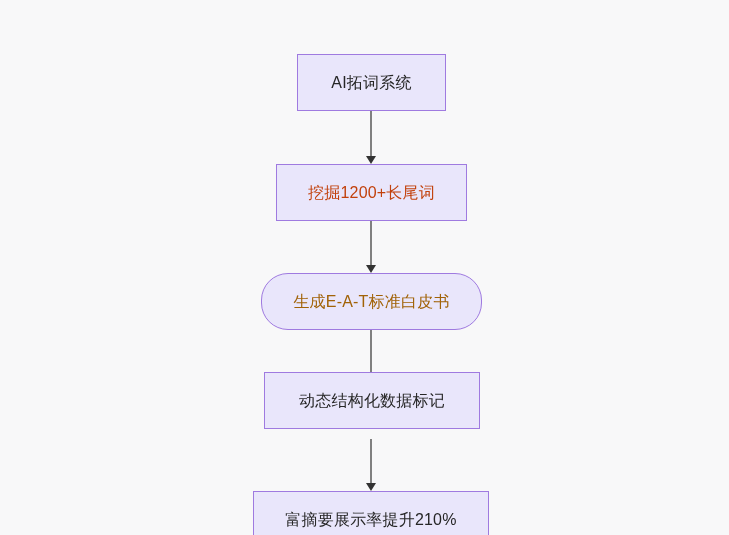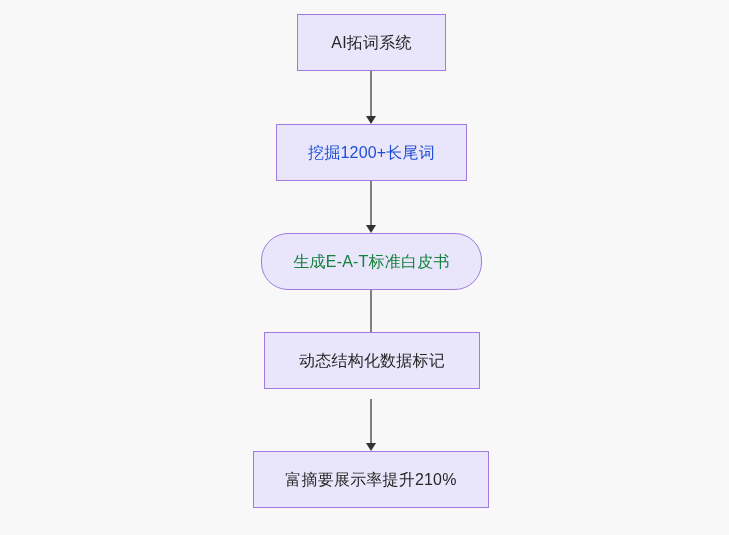--- a/index.html
+++ b/index.html
@@ -11,20 +11,21 @@
     height: 535px;
     background: #f8f8f9;
     font-family: "Liberation Sans", "DejaVu Sans", sans-serif;
     overflow: hidden;
   }
 
   #flowchart {
     position: relative;
     width: 729px;
     height: 423px;
+    margin-top: 40px;
   }
 
   .node {
     position: absolute;
     box-sizing: border-box;
     background: #e9e6fb;
     border: 1.6px solid #9f7ae0;
     color: #262626;
     font-size: 16px;
     line-height: 1.2;
@@ -83,24 +84,24 @@
         <svg width="729" height="535">
           <line x1="371" y1="399" x2="371" y2="444" stroke="#808080" stroke-width="2"></line>
           <polygon points="366,443 376,443 371,451" fill="#333333"></polygon>
         </svg>
       </div>
     </div>
   <div id="node-layer">
       <div class="node" style="left: 297px; top: 14px; width: 149px; height: 57px; background: rgb(233, 230, 251); border-color: rgb(159, 122, 224); color: rgb(38, 38, 38);">
         <span class="node-label">AI拓词系统</span>
       </div>
-      <div class="node" style="left: 276px; top: 124px; width: 191px; height: 57px; background: rgb(233, 230, 251); border-color: rgb(159, 122, 224); color: #1d4ed8;">
+      <div class="node" style="left: 276px; top: 124px; width: 191px; height: 57px; background: rgb(233, 230, 251); border-color: rgb(159, 122, 224); color: #c2410c;">
         <span class="node-label">挖掘1200+长尾词</span>
       </div>
-      <div class="node" style="left: 261px; top: 233px; width: 221px; height: 57px; background: rgb(233, 230, 251); border-color: rgb(159, 122, 224); color: #15803d; border-radius: 27px;">
+      <div class="node" style="left: 261px; top: 233px; width: 221px; height: 57px; background: rgb(233, 230, 251); border-color: rgb(159, 122, 224); color: #a16207; border-radius: 27px;">
         <span class="node-label">生成E-A-T标准白皮书</span>
       </div>
       <div class="node" style="left: 264px; top: 332px; width: 216px; height: 57px; background: rgb(233, 230, 251); border-color: rgb(159, 122, 224); color: rgb(38, 38, 38);">
         <span class="node-label">动态结构化数据标记</span>
       </div>
       <div class="node" style="left: 253px; top: 451px; width: 236px; height: 57px; background: rgb(233, 230, 251); border-color: rgb(159, 122, 224); color: rgb(38, 38, 38);">
         <span class="node-label">富摘要展示率提升210%</span>
       </div>
     </div>
 </div>

